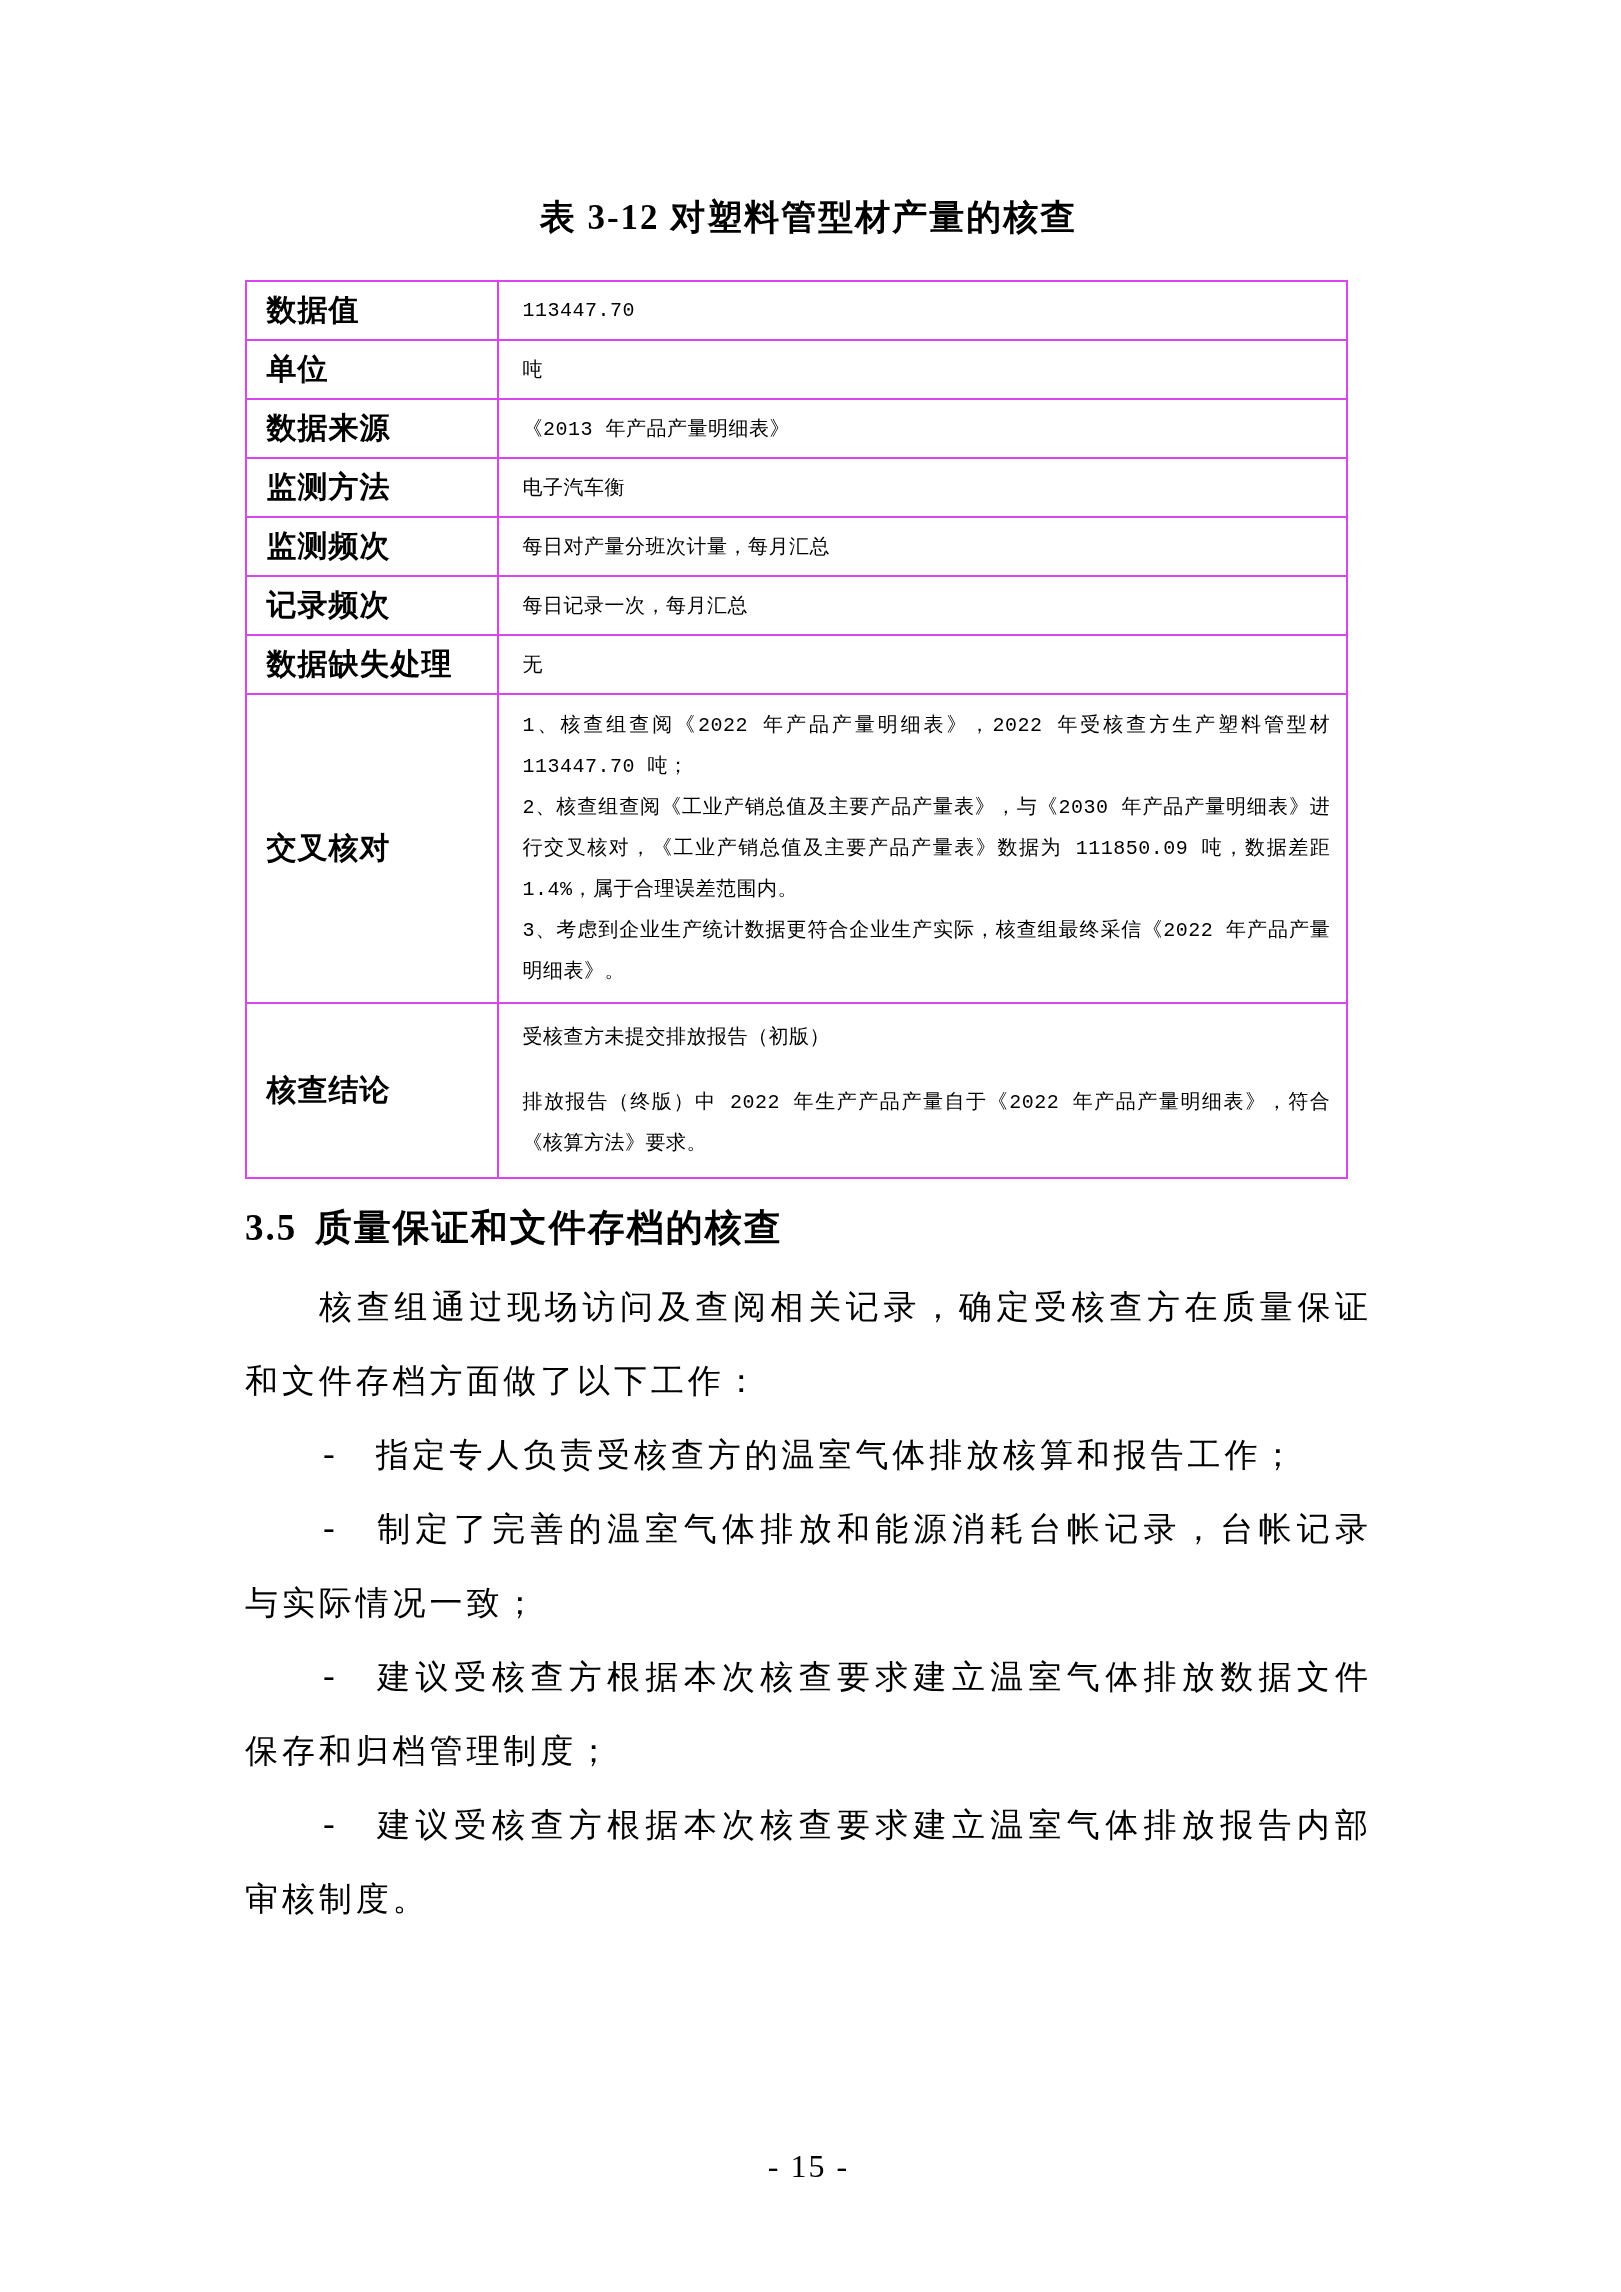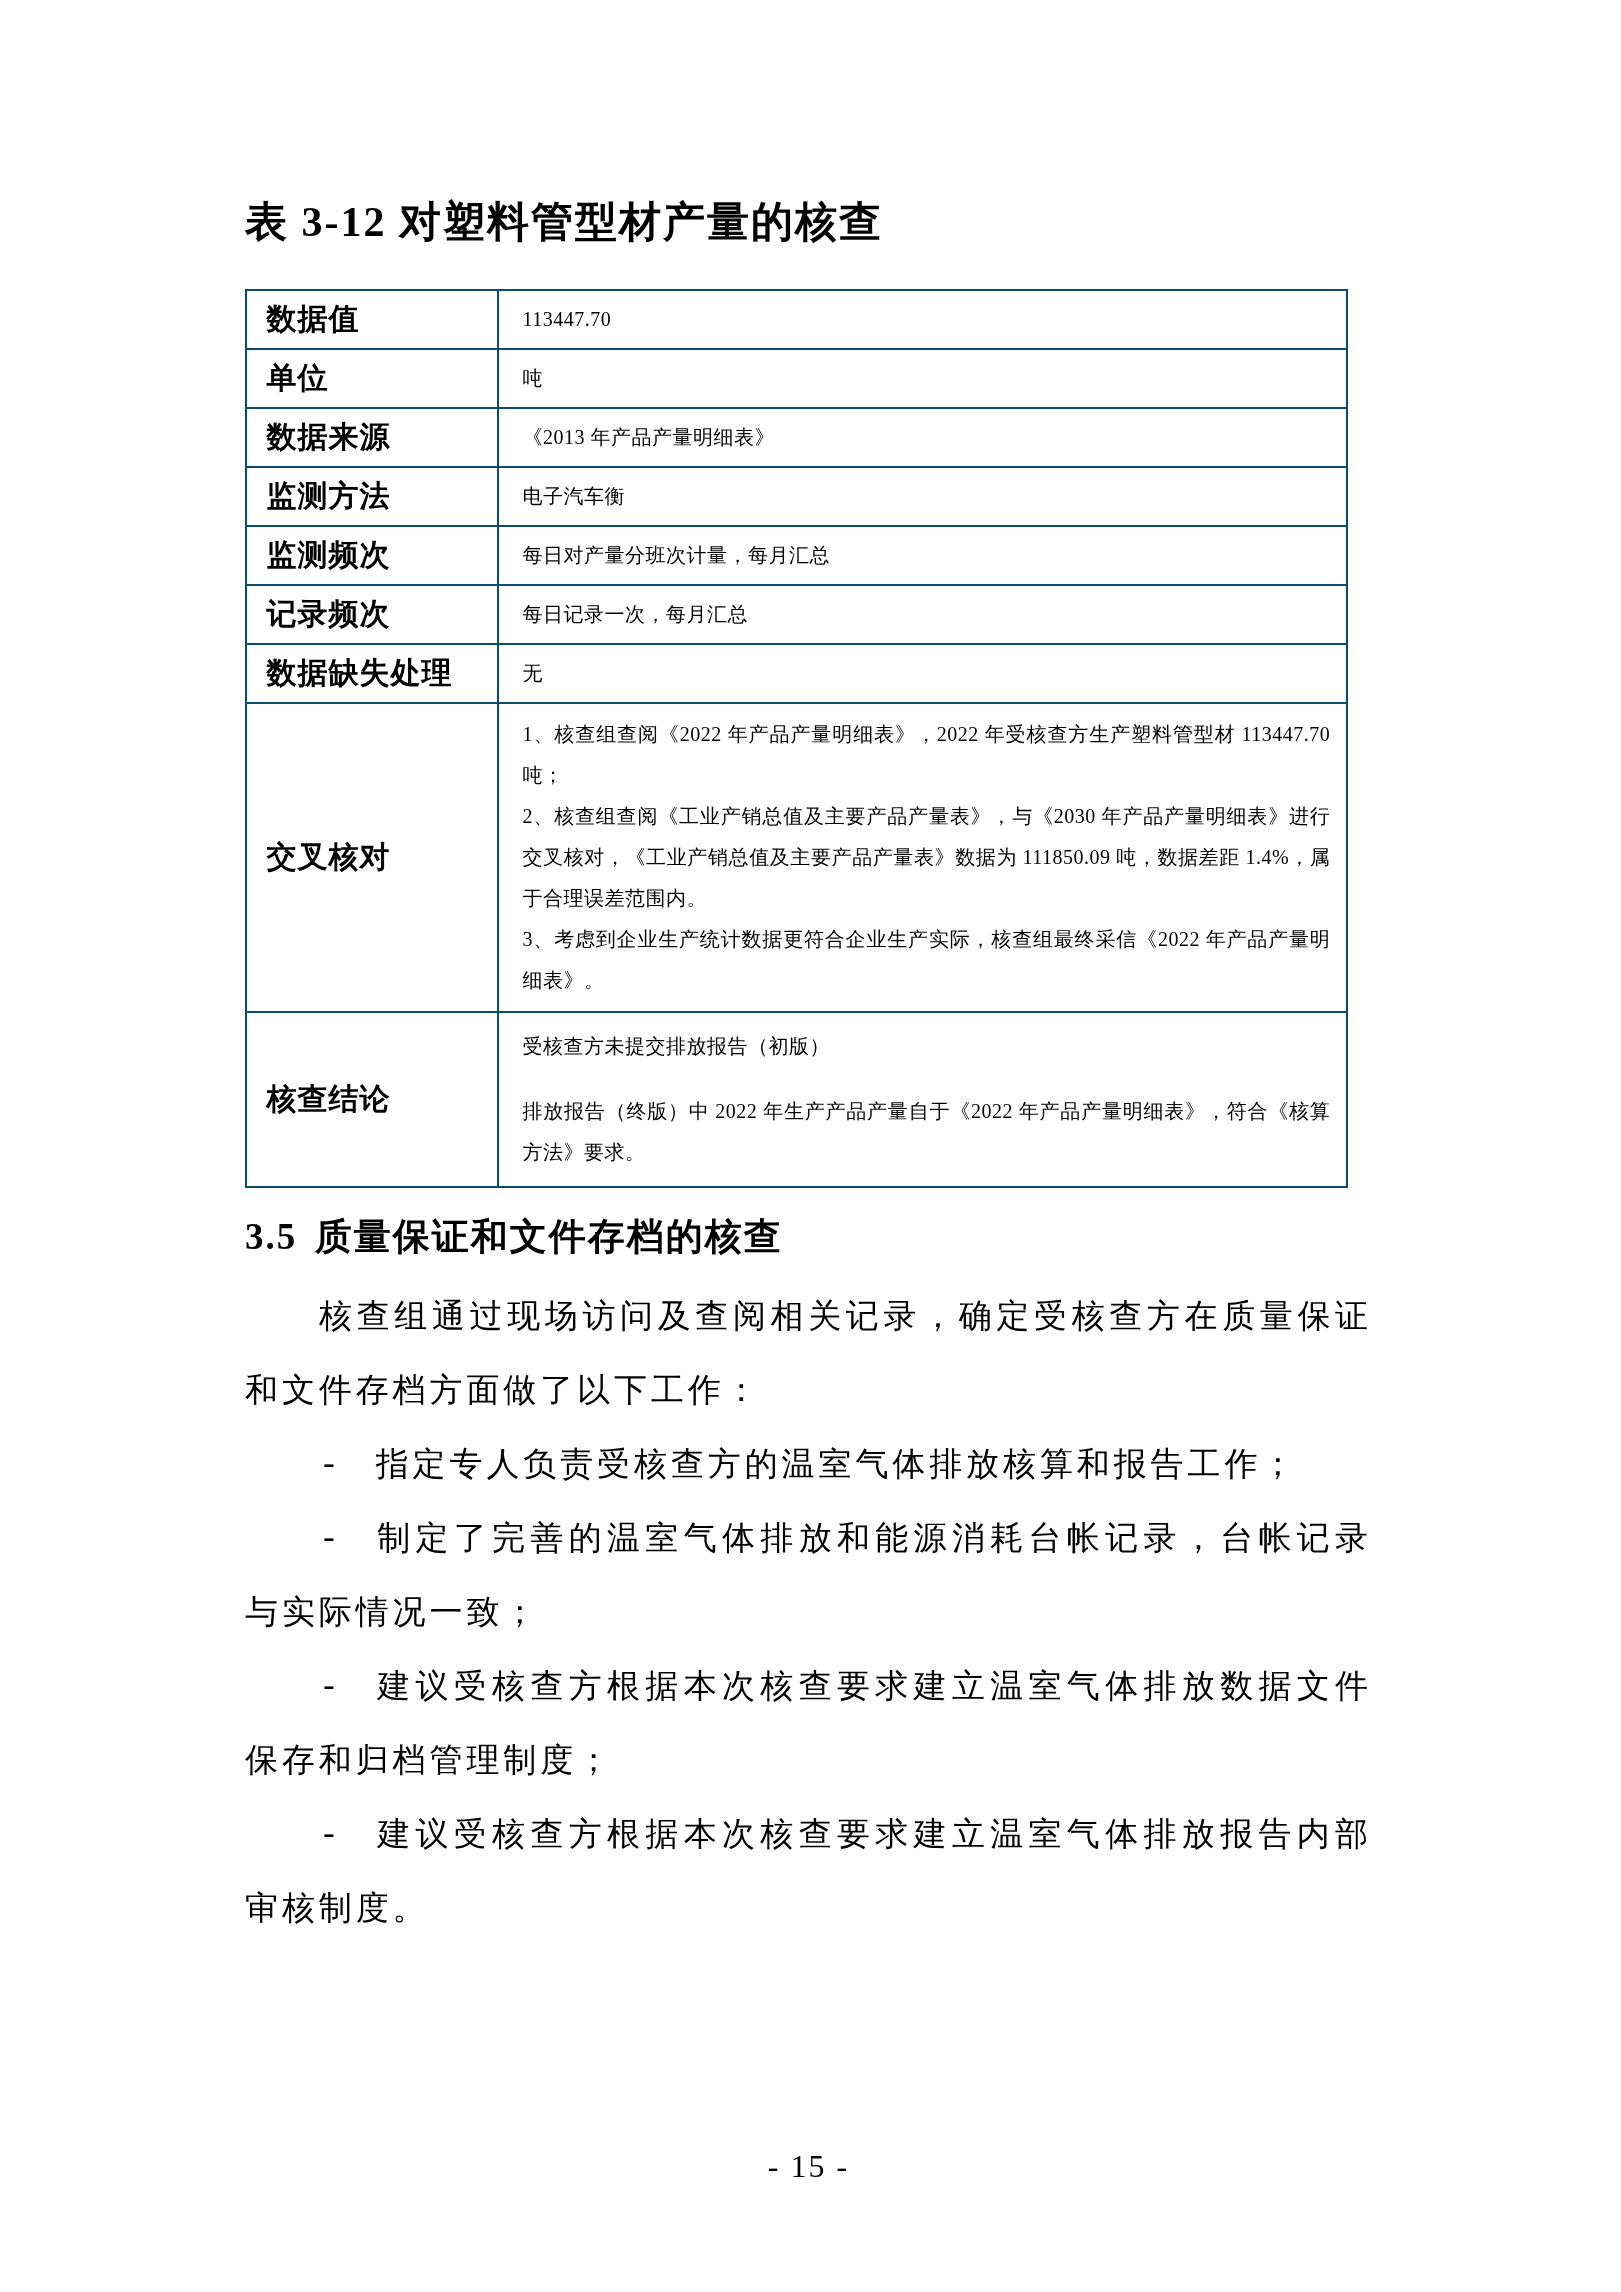--- a/index.html
+++ b/index.html
@@ -18,33 +18,35 @@
     overflow: hidden;
   }
   .content {
     position: absolute;
     left: 245px;
     top: 0;
     width: 1127px;
   }
   .doc-title {
     margin: 194px 0 0 0;
-    font-size: 42px;
+    text-align: center;
+    font-size: 35px;
     font-weight: bold;
     letter-spacing: 2px;
   }
   table.v-table {
     border-collapse: collapse;
     margin-top: 39px;
     width: 1103px;
     border: 2.9px solid #000;
   }
   table.v-table td {
-    border: 2px solid #0c4a6e;
+    border: 2px solid #d946ef;
     vertical-align: middle;
+    font-family: Liberation Mono, monospace;
   }
   td.cell-label {
     width: 252px;
     font-weight: bold;
     font-size: 30px;
     letter-spacing: 1px;
     padding: 5.9px 7.8px 5.9px 19.6px;
   }
   td.cell-value {
     font-size: 20px;

